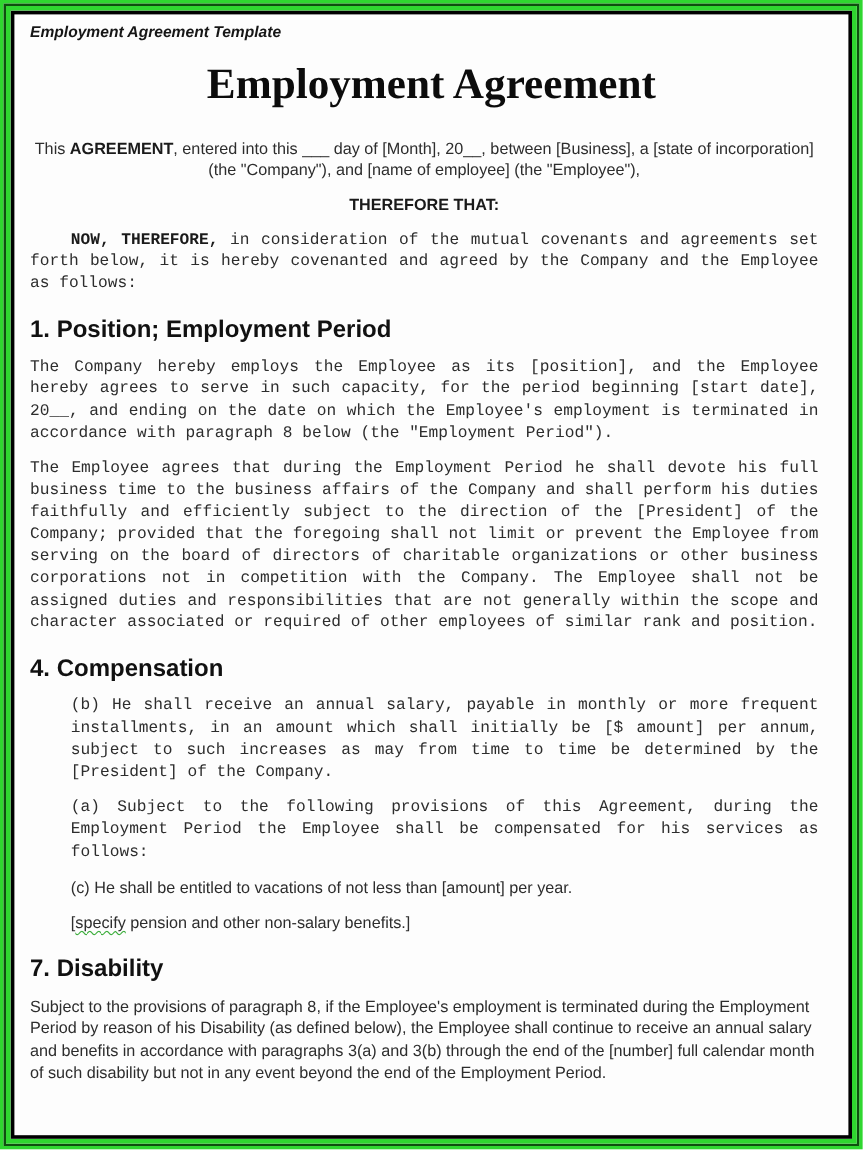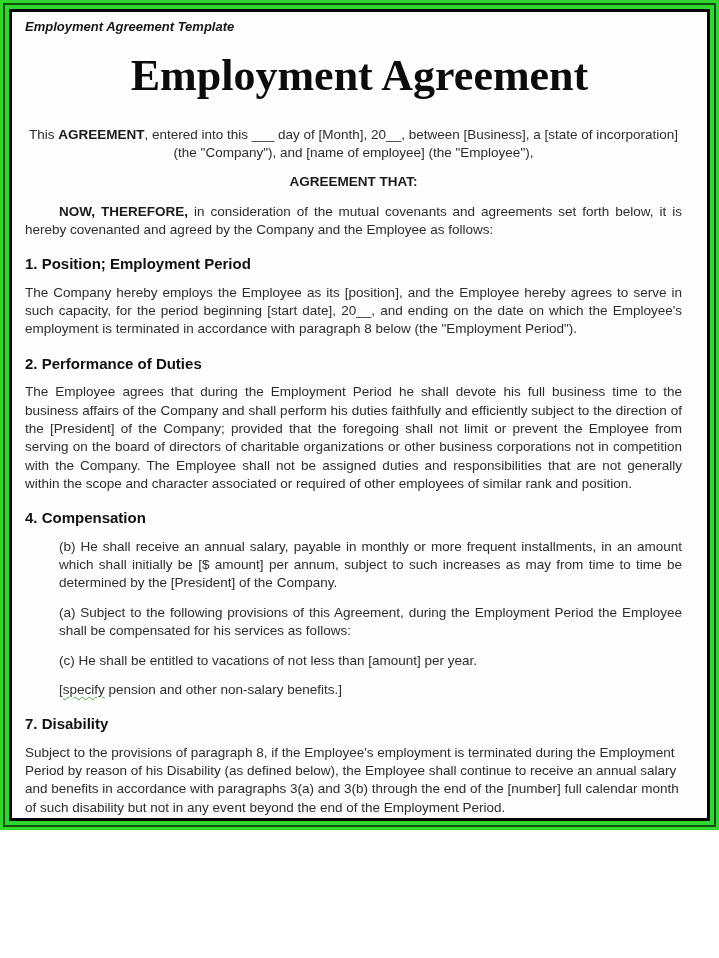--- a/index.html
+++ b/index.html
@@ -3,21 +3,21 @@
 <meta charset="utf-8">
 <style>
   html, body { margin: 0; padding: 0; }
   body {
     width: 719px; height: 958px;
     background: #ffffff;
     font-family: "Liberation Sans", sans-serif;
     overflow: hidden;
   }
   .frame-outer {
-    box-sizing: border-box; width: 719px; height: 830px;
+    box-sizing: border-box; width: 719px; height: 958px;
     border: 3px solid #2fd72f;
   }
   .frame-mid {
     box-sizing: border-box; width: 100%; height: 100%;
     border: 2px solid #0e4f0e;
   }
   .frame-inner {
     box-sizing: border-box; width: 100%; height: 100%;
     border: 4px solid #2fd72f;
   }
@@ -30,30 +30,30 @@
     font-size: 13.5px;
     line-height: 1.36;
     overflow: hidden;
   }
   .doc-label {
     font-size: 13px; font-weight: bold; font-style: italic;
     color: #161616; margin: 0;
   }
   .title {
     font-family: "Liberation Serif", serif;
-    font-size: 44px; font-weight: bold; color: #0c0c0c;
+    font-size: 36px; font-weight: bold; color: #0c0c0c;
     text-align: center; margin: 10px 0 20px 0;
   }
   p { margin: 0 12px 11px 0; }
   .center { text-align: center; }
-  .justify { text-align: justify; }
+  .justify { text-align: justify; font-family: Liberation Mono, monospace; }
   .indent-first { text-indent: 34px; }
   .bold { font-weight: bold; color: #1a1a1a; }
   h2.sec-heading {
-    font-size: 15px; font-weight: bold; color: #111111;
+    font-size: 20px; font-weight: bold; color: #111111;
     margin: 15px 0 9px 0;
   }
   .sub-block { padding-left: 34px; }
   .squiggle {
     text-decoration: underline;
     text-decoration-style: wavy;
     text-decoration-color: #3faf3f;
     text-decoration-thickness: 1px;
     text-underline-offset: 2px;
   }
@@ -65,29 +65,28 @@
   <div class="frame-mid">
     <div class="frame-inner">
       <div class="page">
 
         <p class="doc-label">Employment Agreement Template</p>
 
         <h1 class="title">Employment Agreement</h1>
 
         <p class="center"><span>This </span><span class="bold">AGREEMENT</span><span>, entered into this ___ day of [Month], 20__, between [Business], a [state of incorporation] (the "Company"), and [name of employee] (the "Employee"),</span></p>
 
-        <p class="center bold">AGREEMENT THAT:</p>
+        <p class="center bold">THEREFORE THAT:</p>
 
 
         <p class="justify indent-first"><span class="bold">NOW, THEREFORE,</span><span> in consideration of the mutual covenants and agreements set forth below, it is hereby covenanted and agreed by the Company and the Employee as follows:</span></p>
 
         <h2 class="sec-heading">1. Position; Employment Period</h2>
         <p class="justify">The Company hereby employs the Employee as its [position], and the Employee hereby agrees to serve in such capacity, for the period beginning [start date], 20__, and ending on the date on which the Employee's employment is terminated in accordance with paragraph 8 below (the "Employment Period").</p>
 
-        <h2 class="sec-heading">2. Performance of Duties</h2>
         <p class="justify">The Employee agrees that during the Employment Period he shall devote his full business time to the business affairs of the Company and shall perform his duties faithfully and efficiently subject to the direction of the [President] of the Company; provided that the foregoing shall not limit or prevent the Employee from serving on the board of directors of charitable organizations or other business corporations not in competition with the Company. The Employee shall not be assigned duties and responsibilities that are not generally within the scope and character associated or required of other employees of similar rank and position.</p>
 
         <h2 class="sec-heading">4. Compensation</h2>
         <div class="sub-block">
           <p class="justify">(b) He shall receive an annual salary, payable in monthly or more frequent installments, in an amount which shall initially be [$ amount] per annum, subject to such increases as may from time to time be determined by the [President] of the Company.</p>
           <p class="justify">(a) Subject to the following provisions of this Agreement, during the Employment Period the Employee shall be compensated for his services as follows:</p>
           <p>(c) He shall be entitled to vacations of not less than [amount] per year.</p>
           <p><span>[</span><span class="squiggle">specify</span><span> pension and other non-salary benefits.]</span></p>
         </div>
 

